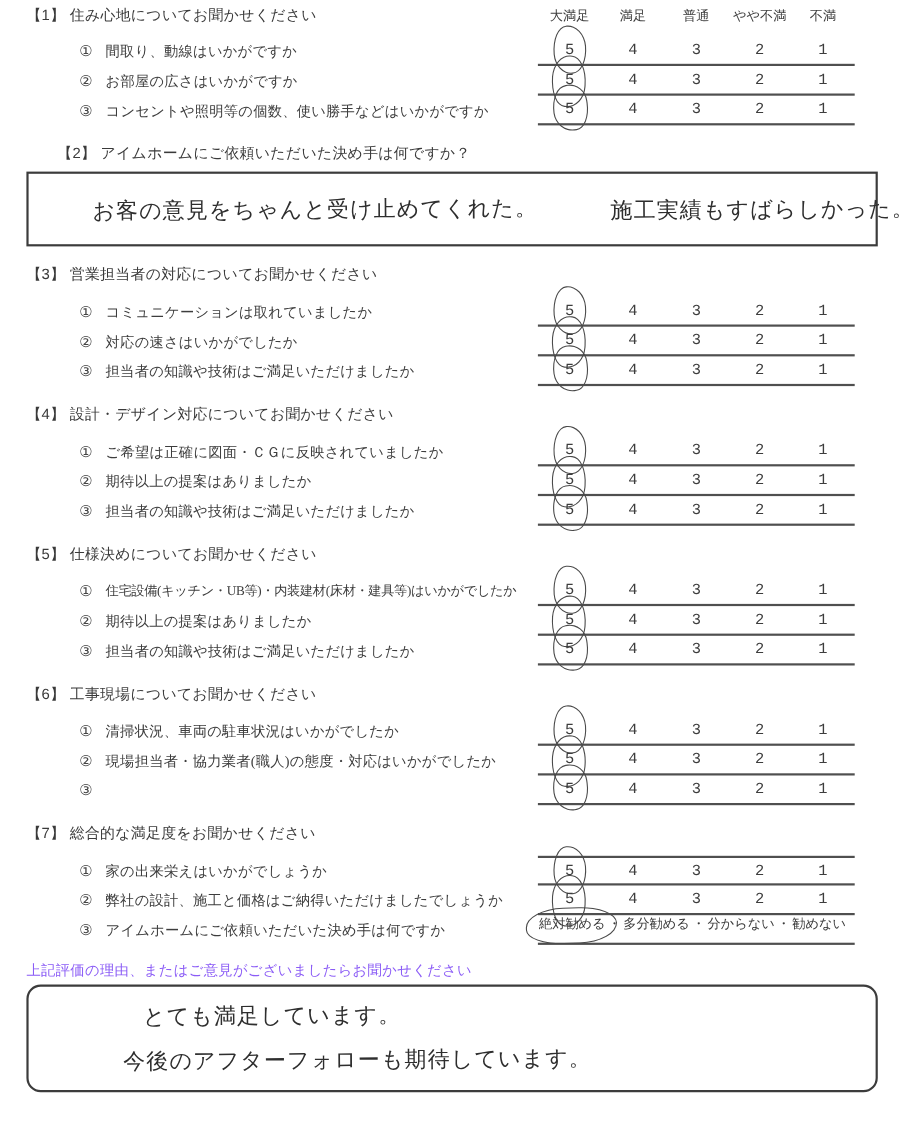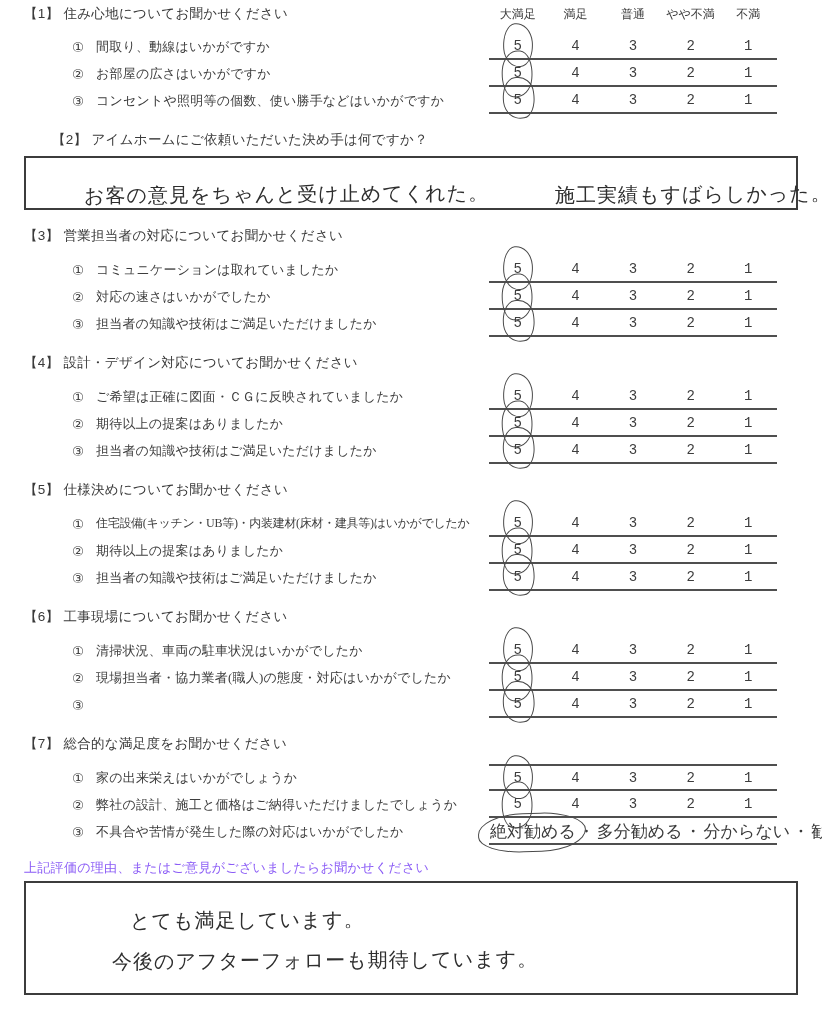--- a/index.html
+++ b/index.html
@@ -40,35 +40,35 @@
     border: 1.6px solid #4a4a4a;
     border-radius: 46% 54% 48% 52% / 58% 46% 56% 44%;
     transform: translate(-50%, -52%) rotate(-5deg); pointer-events: none; }
   .circle.v1 { height: 47px; width: 31px; border-radius: 52% 48% 55% 45% / 46% 58% 44% 60%;
     transform: translate(-53%, -48%) rotate(4deg); }
   .circle.v2 { height: 42px; width: 32px; border-radius: 48% 52% 44% 56% / 60% 42% 58% 46%;
     transform: translate(-48%, -55%) rotate(-8deg); }
   .circle.wide { left: auto; top: auto; width: auto; height: auto; inset: -7px -9px -9px -11px;
     border-radius: 50% 50% 50% 50% / 62% 55% 65% 50%; transform: rotate(-2deg); }
 
-  .opts { display: flex; align-items: flex-end; width: 100%; font-size: 17px; white-space: nowrap;
+  .opts { display: flex; align-items: flex-start; width: 100%; font-size: 12px; white-space: nowrap;
     color: #3a3a3a; letter-spacing: 0; }
   .opt { position: relative; padding: 0 1px; }
   .sep { padding: 0 1px; }
 
   
   .hand { display: inline-block; color: #2e2e2e; font-size: 20px; letter-spacing: 1px;
     transform: rotate(-0.4deg); white-space: nowrap; }
 
   .cbox { border: 2px solid #3c3c3c; background: #fff; }
-  .dbox { height: 54px; display: flex; align-items: flex-end; padding-left: 58px; }
+  .dbox { height: 68px; display: flex; align-items: center; padding-left: 58px; }
   .dbox .hand + .hand { margin-left: 66px; }
 
   .footer-label { margin: 14px 0 4px 0; font-size: 13px; letter-spacing: 0.3px; color: #8b5cf6; }
-  .fbox { height: 114px; padding-top: 18px; }
+  .fbox { height: 98px; padding-top: 8px; border-radius: 13px; }
   .fline { line-height: 38px; }
   .f0 { margin-left: 104px; }
   .f1 { margin-left: 74px; }
   .f2 { margin-left: 86px; }
 </style>
 </head>
 <body>
 
 <div class="page">
   <div id="sections">
@@ -495,21 +495,21 @@
             <div class="cell">
               <span class="rval">2</span>
             </div>
             <div class="cell">
               <span class="rval">1</span>
             </div>
           </div>
         </div>
         <div class="qrow">
           <span class="qnum">③</span>
-          <span class="qtext">不具合や苦情が発生した際の対応はいかがでしたか</span>
+          <span class="qtext">アイムホームにご依頼いただいた決め手は何ですか</span>
           <div class="rating">
             <div class="opts">
               <span class="opt sel"><span class="olabel">絶対勧める</span><i class="circle wide"></i></span>
               <span class="sep">・</span>
               <span class="opt"><span class="olabel">多分勧める</span></span>
               <span class="sep">・</span>
               <span class="opt"><span class="olabel">分からない</span></span>
               <span class="sep">・</span>
               <span class="opt"><span class="olabel">勧めない</span></span>
             </div>

